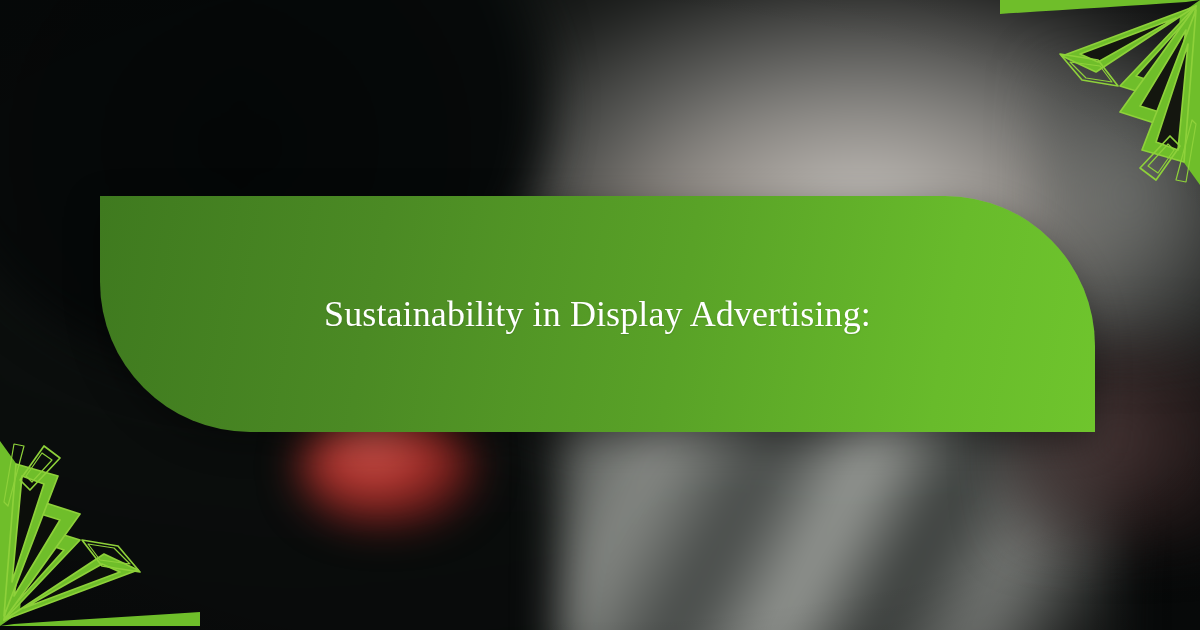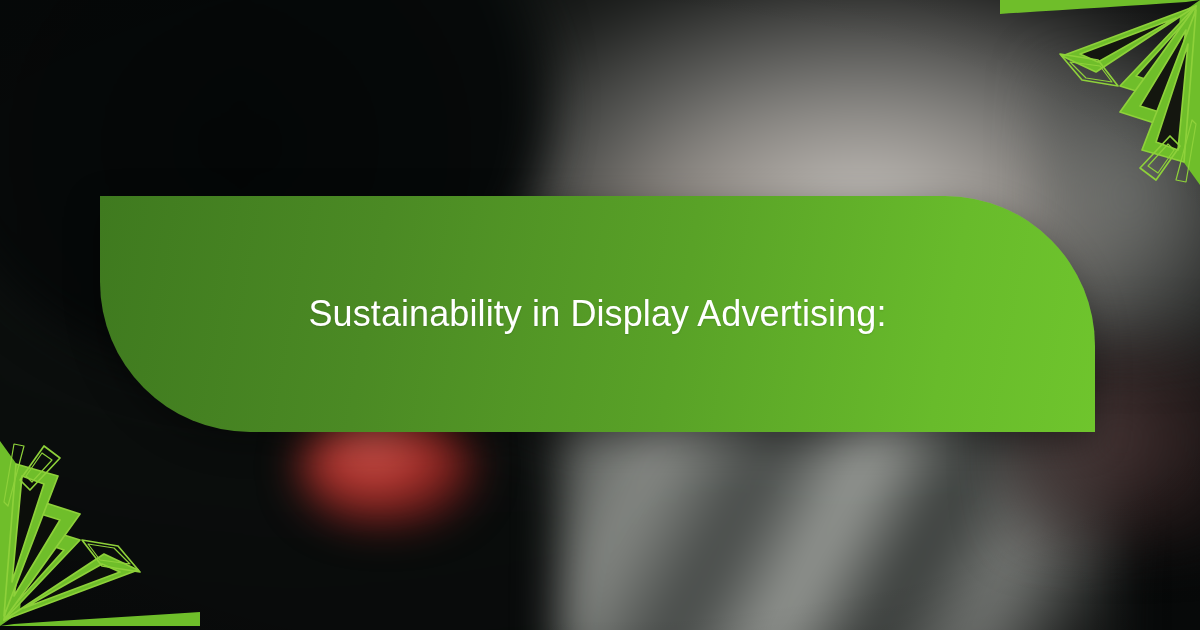--- a/index.html
+++ b/index.html
@@ -107,20 +107,21 @@
     left: 100px;
     top: 196px;
     width: 995px;
     height: 236px;
     background: linear-gradient(100deg, #3f7a1f 0%, #4b8a24 28%, #59a227 58%, #68bb2b 84%, #6fc52d 100%);
     border-radius: 0 150px 0 150px;
     box-shadow: 0 10px 34px rgba(0,0,0,0.38);
     display: flex;
     align-items: center;
     justify-content: center;
+    font-family: Liberation Serif, serif;
   }
   .banner-title {
     color: #ffffff;
     font-size: 36px;
     line-height: 52px;
     font-weight: 400;
     text-align: center;
     letter-spacing: 0.1px;
     padding: 0 40px;
     text-shadow: 0 1px 2px rgba(0,0,0,0.12);

